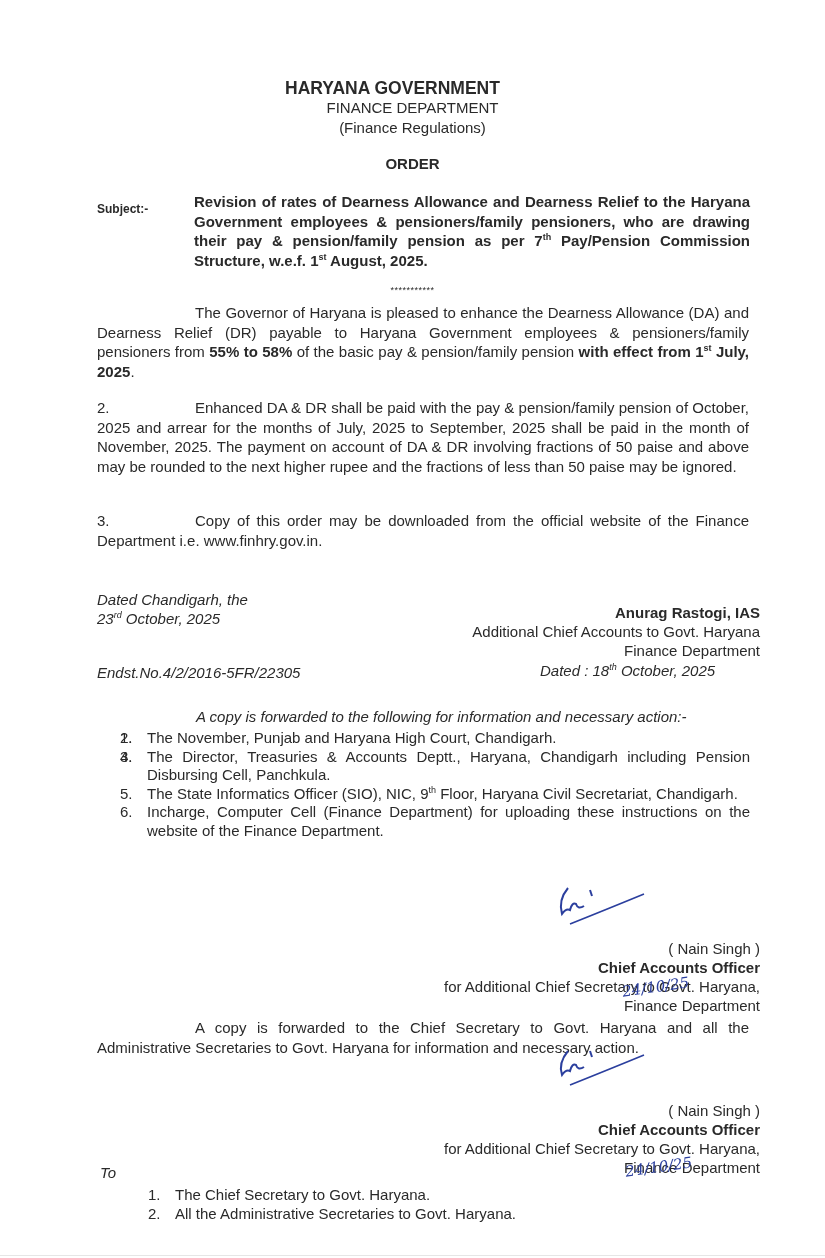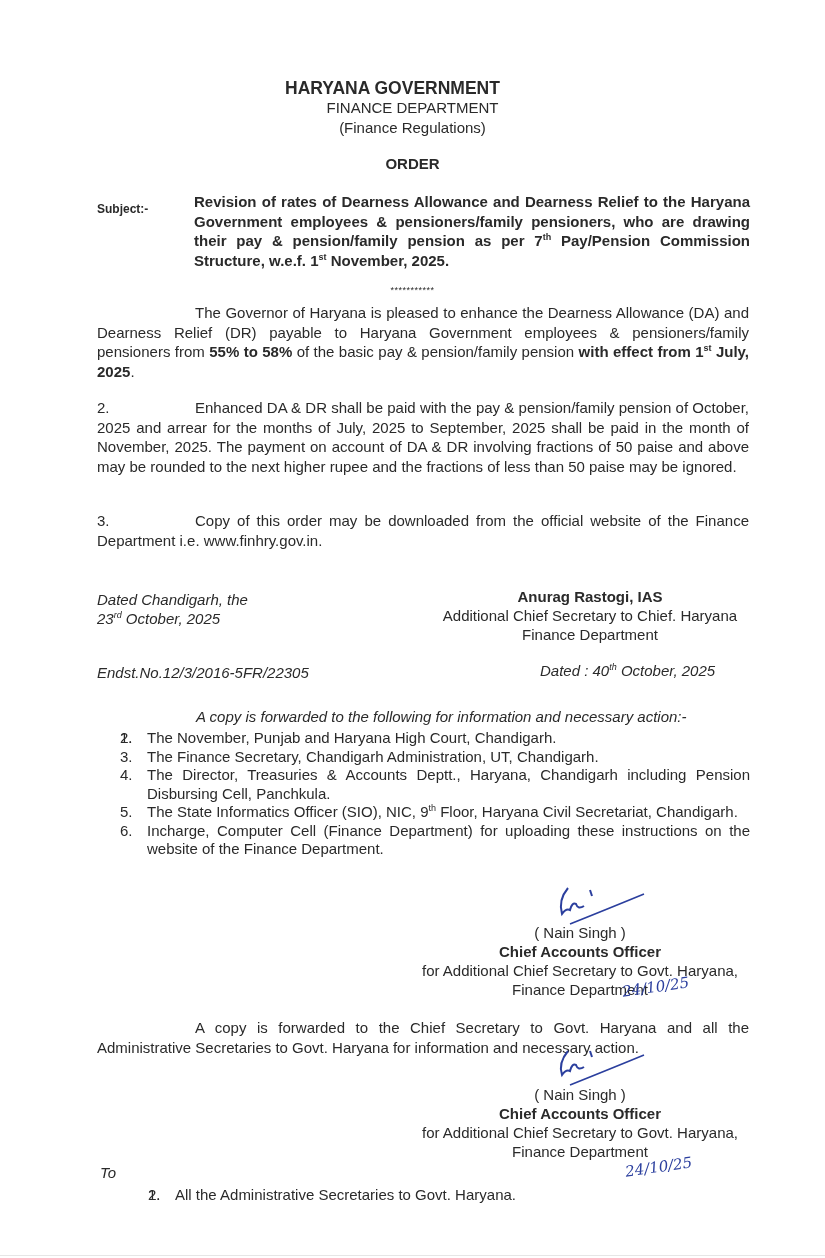--- a/index.html
+++ b/index.html
@@ -13,66 +13,66 @@
   .order { left: 0; width: 825px; top: 155px; font-size: 15px; font-weight: bold; text-align: center; }
   .subject-label { left: 97px; top: 195px; font-size: 12px; font-weight: bold; margin-top: 7px; }
   .subject-text { left: 194px; top: 192px; width: 556px; font-size: 15px; font-weight: bold; line-height: 19.5px; text-align: justify; text-align-last: left; }
   .stars { left: 0; width: 825px; top: 285px; font-size: 9px; text-align: center; letter-spacing: 0.5px; }
   .para { left: 97px; width: 652px; font-size: 15px; line-height: 19.5px; text-align: justify; }
   .para .indent { display: inline-block; width: 98px; }
   .para .num { display: inline-block; width: 98px; }
   sup { font-size: 9px; line-height: 0; vertical-align: super; margin-top: 16px; }
   .link { }
   .left-block { left: 97px; font-size: 15px; line-height: 19px; font-style: italic; }
-  .sig-block { font-size: 15px; line-height: 19px; text-align: center; }
+  .sig-block { font-size: 15px; line-height: 19px; text-align: right; margin-top: 16px; }
   .list { left: 120px; width: 630px; font-size: 15px; line-height: 18.5px; margin: 0; padding: 0; list-style: none; }
   .list li { position: relative; padding-left: 27px; text-align: justify; }
   .list li .n { position: absolute; left: 0; top: 0; }
   .bold { font-weight: bold; }
   .sign { position: absolute; }
 </style>
 </head>
 <body>
 
 <div class="abs hdr-title">HARYANA GOVERNMENT</div>
 <div class="abs hdr-sub" style="top:99px">FINANCE DEPARTMENT</div>
 <div class="abs hdr-sub" style="top:119px">(Finance Regulations)</div>
 <div class="abs order">ORDER</div>
 
 <div class="abs subject-label">Subject:-</div>
-<div class="abs subject-text"><span>Revision of rates of Dearness Allowance and Dearness Relief to the Haryana Government employees &amp; pensioners/family pensioners, who are drawing their pay &amp; pension/family pension as per 7</span><sup>th</sup><span> Pay/Pension Commission Structure, w.e.f. 1</span><sup>st</sup><span> November, 2025.</span></div>
+<div class="abs subject-text"><span>Revision of rates of Dearness Allowance and Dearness Relief to the Haryana Government employees &amp; pensioners/family pensioners, who are drawing their pay &amp; pension/family pension as per 7</span><sup>th</sup><span> Pay/Pension Commission Structure, w.e.f. 1</span><sup>st</sup><span> August, 2025.</span></div>
 
 <div class="abs stars">***********</div>
 
 <div class="abs para" style="top:303px"><span class="indent"></span><span>The Governor of Haryana is pleased to enhance the Dearness Allowance (DA) and Dearness Relief (DR) payable to Haryana Government employees &amp; pensioners/family pensioners from </span><b>55% to 58%</b><span> of the basic pay &amp; pension/family pension </span><b><span>with effect from 1</span><sup>st</sup><span> July, 2025</span></b><span>.</span></div>
 
 <div class="abs para" style="top:398px"><span class="num">2.</span><span>Enhanced DA &amp; DR shall be paid with the pay &amp; pension/family pension of October, 2025 and arrear for the months of July, 2025 to September, 2025 shall be paid in the month of November, 2025.  The payment on account of DA &amp; DR involving fractions of 50 paise and above may be rounded to the next higher rupee and the fractions of less than 50 paise may be ignored.</span></div>
 
 <div class="abs para" style="top:511px"><span class="num">3.</span><span>Copy of this order may be downloaded from the official website of the Finance Department i.e. </span><span class="link">www.finhry.gov.in</span><span>.</span></div>
 
 <div class="abs left-block" style="top:590px">
   <div>Dated Chandigarh, the</div>
   <div><span>23</span><sup>rd</sup><span> October, 2025</span></div>
 </div>
 
 <div class="abs sig-block" style="left:420px; width:340px; top:587px">
   <div class="bold">Anurag Rastogi, IAS</div>
-  <div>Additional Chief Secretary to Chief. Haryana</div>
+  <div>Additional Chief Accounts to Govt. Haryana</div>
   <div>Finance Department</div>
 </div>
 
-<div class="abs left-block" style="top:663px">Endst.No.12/3/2016-5FR/22305</div>
-<div class="abs left-block" style="left:540px; top:661px"><span>Dated :  40</span><sup>th</sup><span> October, 2025</span></div>
+<div class="abs left-block" style="top:663px">Endst.No.4/2/2016-5FR/22305</div>
+<div class="abs left-block" style="left:540px; top:661px"><span>Dated :  18</span><sup>th</sup><span> October, 2025</span></div>
 
 <div class="abs left-block" style="left:196px; top:707px">A copy is forwarded to the following for information and necessary action:-</div>
 
 <ul class="abs list" style="top:729px">
   <li><span class="n">1.</span></li>
   <li><span class="n">2.</span><span>The November, Punjab and Haryana High Court, Chandigarh.</span></li>
-  <li><span class="n">3.</span><span>The Finance Secretary, Chandigarh Administration, UT, Chandigarh.</span></li>
+  <li><span class="n">3.</span></li>
   <li><span class="n">4.</span><span>The Director, Treasuries &amp; Accounts Deptt., Haryana, Chandigarh including Pension Disbursing Cell, Panchkula.</span></li>
   <li><span class="n">5.</span><span>The State Informatics Officer (SIO), NIC, 9</span><sup>th</sup><span> Floor, Haryana Civil Secretariat, Chandigarh.</span></li>
   <li><span class="n">6.</span><span>Incharge, Computer Cell (Finance Department) for uploading these instructions on the website of the Finance Department.</span></li>
 </ul>
 
 <svg class="sign" style="left:540px; top:880px" width="110" height="50">
   <path d="M28 8 Q18 20 22 34 Q26 28 30 30 Q32 22 36 24 Q38 30 44 26" fill="none" stroke="#2b3f9e" stroke-width="2"></path>
   <path d="M50 10 L52 16" stroke="#2b3f9e" stroke-width="2"></path>
   <path d="M30 44 Q70 28 104 14" fill="none" stroke="#2b3f9e" stroke-width="1.6"></path>
 </svg>
@@ -96,17 +96,17 @@
 <div class="abs sig-block" style="left:400px; width:360px; top:1085px">
   <div>( Nain Singh )</div>
   <div class="bold">Chief Accounts Officer</div>
   <div>for Additional Chief Secretary to Govt. Haryana,</div>
   <div>Finance Department</div>
 </div>
 <div class="abs" style="left:625px; top:1158px; color:#2b3f9e; font-family:'DejaVu Serif', serif; font-style:italic; font-size:15px; transform:rotate(-8deg)">24/10/25</div>
 
 <div class="abs left-block" style="left:100px; top:1163px">To</div>
 <ul class="abs list" style="left:148px; top:1186px">
-  <li><span class="n">1.</span></li>
+  <li><span class="n">1.</span><span>The Chief Secretary to Govt. Haryana.</span></li>
   <li><span class="n">2.</span><span>All the Administrative Secretaries to Govt. Haryana.</span></li>
 </ul>
 
 <div class="abs" style="left:0; top:1255px; width:825px; height:1px; background:#e6e6e6"></div>
 
 </body></html>

